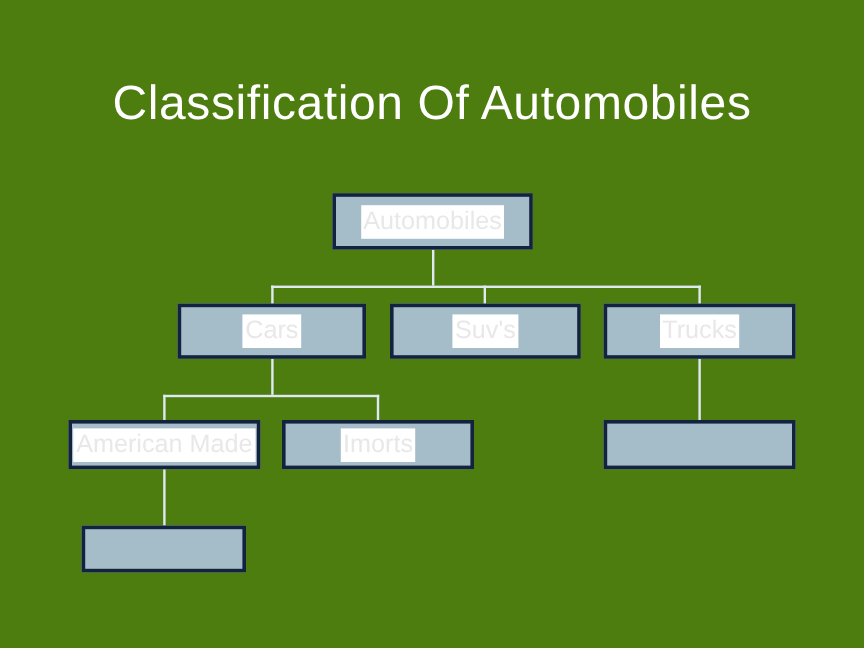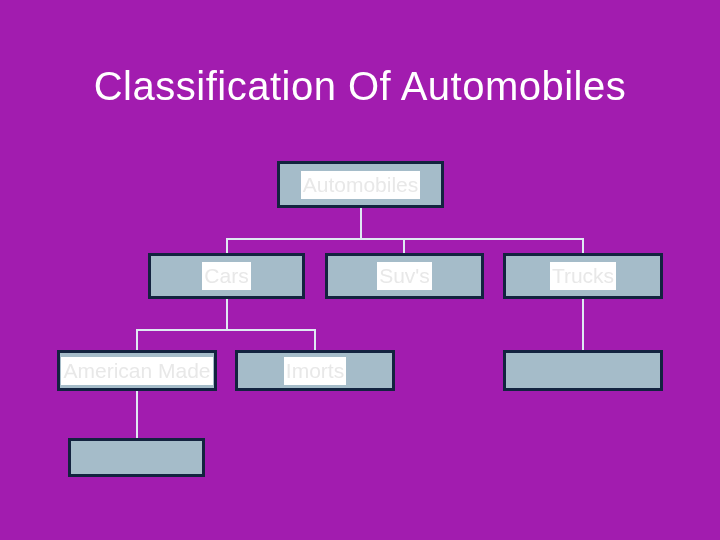--- a/index.html
+++ b/index.html
@@ -12,21 +12,21 @@
     height: 540px;
     overflow: hidden;
     background: #1f4a7d;
     font-family: "Liberation Sans", sans-serif;
   }
 
   #slide {
     position: relative;
     width: 720px;
     height: 540px;
-    background: #a21caf;
+    background: #4d7c0f;
   }
 
   
   #slide-title {
     position: absolute;
     left: 0;
     top: 62px;
     width: 720px;
     text-align: center;
     color: #ffffff;

